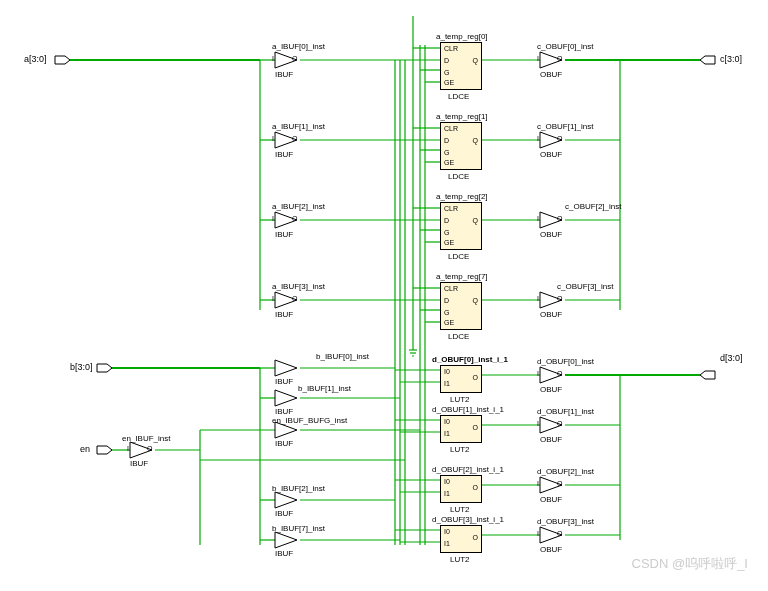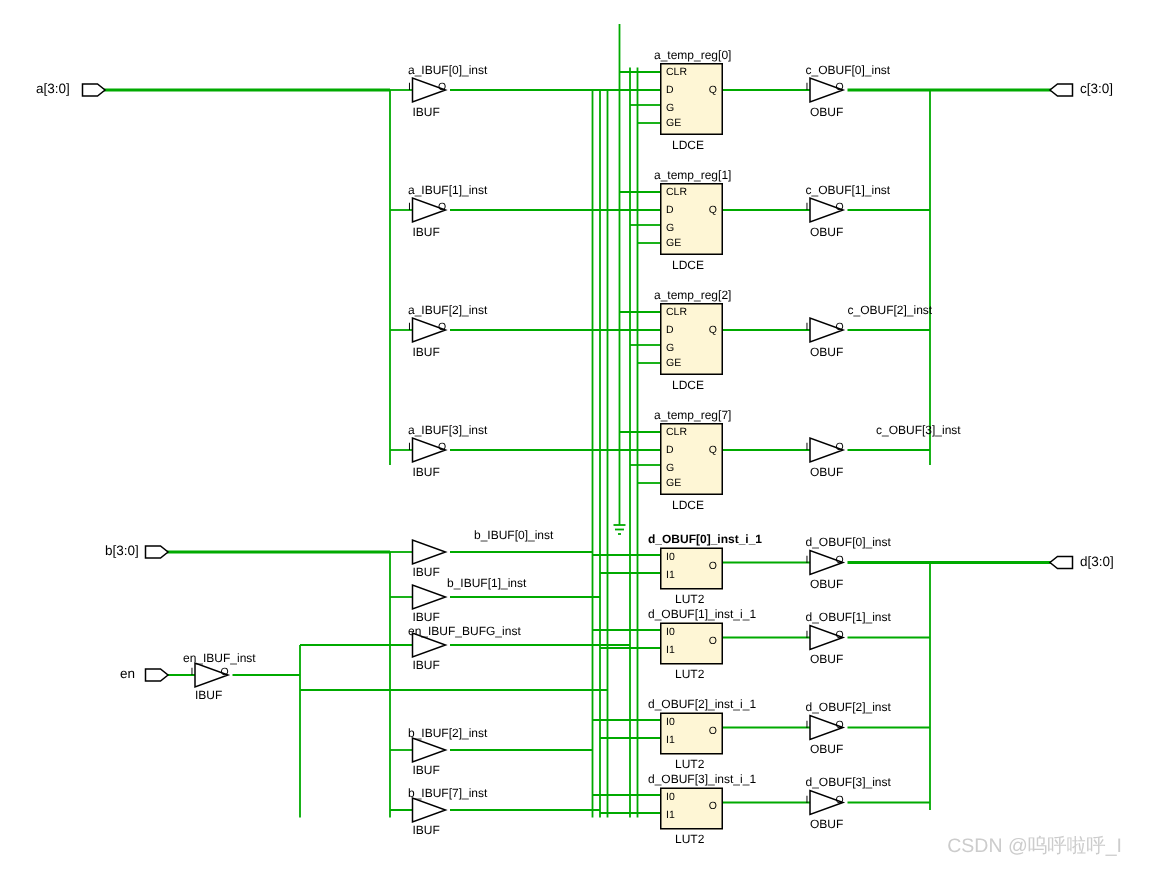--- a/index.html
+++ b/index.html
@@ -193,21 +193,21 @@
     <polygon points="540,417 540,433 562,425"></polygon>
     <polygon points="540,477 540,493 562,485"></polygon>
     <polygon points="540,527 540,543 562,535"></polygon>
   </g>
 </svg>
 
 <div class="port-label" style="left:24px;top:54px;">a[3:0]</div>
 <div class="port-label" style="left:70px;top:362px;">b[3:0]</div>
 <div class="port-label" style="left:80px;top:444px;">en</div>
 <div class="port-label" style="left:720px;top:54px;">c[3:0]</div>
-<div class="port-label" style="left:720px;top:369px;">d[3:0]</div>
+<div class="port-label" style="left:720px;top:353px;">d[3:0]</div>
 
 <div class="inst-label" style="left:272px;top:42px;">a_IBUF[0]_inst</div>
 <div class="type-label" style="left:275px;top:70px;">IBUF</div>
 <div class="ldce-pin" style="left:272px;top:55px;">I</div>
 <div class="ldce-pin" style="left:292px;top:55px;">O</div>
 
 <div class="inst-label" style="left:272px;top:122px;">a_IBUF[1]_inst</div>
 <div class="type-label" style="left:275px;top:150px;">IBUF</div>
 <div class="ldce-pin" style="left:272px;top:135px;">I</div>
 <div class="ldce-pin" style="left:292px;top:135px;">O</div>
@@ -322,21 +322,21 @@
 <div class="inst-label" style="left:537px;top:122px;text-align:center;">c_OBUF[1]_inst</div>
 <div class="type-label" style="left:540px;top:150px;">OBUF</div>
 <div class="ldce-pin" style="left:537px;top:135px;">I</div>
 <div class="ldce-pin" style="left:557px;top:135px;">O</div>
 
 <div class="inst-label" style="left:537px;top:202px;padding-left:28px;">c_OBUF[2]_inst</div>
 <div class="type-label" style="left:540px;top:230px;">OBUF</div>
 <div class="ldce-pin" style="left:537px;top:215px;">I</div>
 <div class="ldce-pin" style="left:557px;top:215px;">O</div>
 
-<div class="inst-label" style="left:537px;top:282px;padding-left:47px;">c_OBUF[3]_inst</div>
+<div class="inst-label" style="left:510px;top:282px;padding-left:47px;">c_OBUF[3]_inst</div>
 <div class="type-label" style="left:540px;top:310px;">OBUF</div>
 <div class="ldce-pin" style="left:537px;top:295px;">I</div>
 <div class="ldce-pin" style="left:557px;top:295px;">O</div>
 
 <div class="inst-label" style="left:537px;top:357px;">d_OBUF[0]_inst</div>
 <div class="type-label" style="left:540px;top:385px;">OBUF</div>
 <div class="ldce-pin" style="left:537px;top:370px;">I</div>
 <div class="ldce-pin" style="left:557px;top:370px;">O</div>
 
 <div class="inst-label" style="left:537px;top:407px;">d_OBUF[1]_inst</div>

